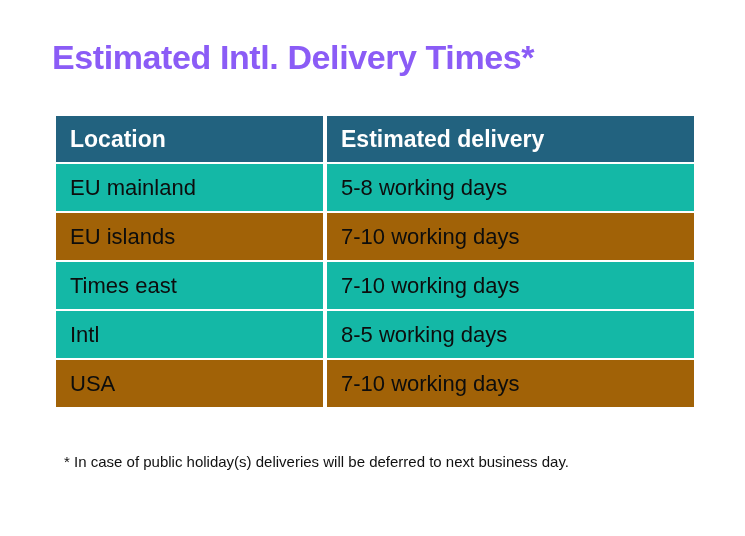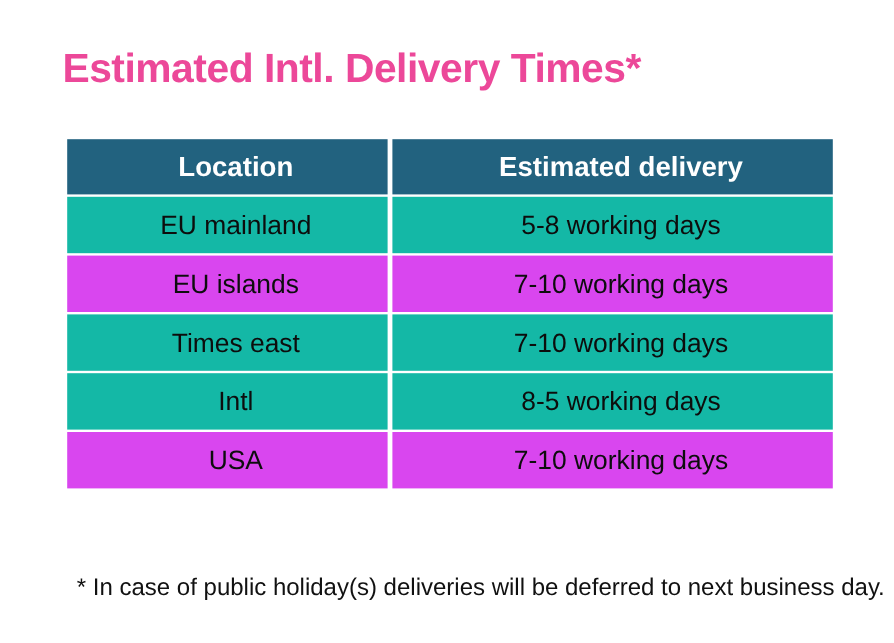--- a/index.html
+++ b/index.html
@@ -21,40 +21,40 @@
     background: #ffffff;
     box-sizing: border-box;
   }
 
   .page-title {
     position: absolute;
     left: 52px;
     top: 35px;
     font-size: 34px;
     font-weight: bold;
-    color: #ec4899;
+    color: #8b5cf6;
     letter-spacing: -0.4px;
     line-height: 44px;
     white-space: nowrap;
   }
 
   .delivery-table {
     position: absolute;
     left: 52px;
     top: 114px;
     width: 638px;
     border-collapse: separate;
     border-spacing: 4px 2px;
     table-layout: fixed;
   }
 
   .delivery-table th,
   .delivery-table td {
     padding: 0 0 0 14px;
-    text-align: center;
+    text-align: left;
     vertical-align: middle;
     height: 47px;
     box-sizing: border-box;
     font-size: 22px;
     color: #0d0d0d;
     font-weight: normal;
     white-space: nowrap;
     overflow: hidden;
     margin-top: 18px;
   }
@@ -67,28 +67,28 @@
     height: 46px;
   }
 
   .col-location { width: 267px; }
   .col-delivery { width: 367px; }
 
   .delivery-table tbody tr.row-odd td {
     background: #14b8a6;
   }
   .delivery-table tbody tr.row-even td {
-    background: #d946ef;
+    background: #a16207;
   }
 
   .footnote {
     position: absolute;
     left: 64px;
-    top: 480px;
-    font-size: 20px;
+    top: 452px;
+    font-size: 15px;
     color: #111111;
     line-height: 20px;
     white-space: nowrap;
     text-align: right;
   }
 </style>
 </head>
 <body>
 
 <div class="page">

